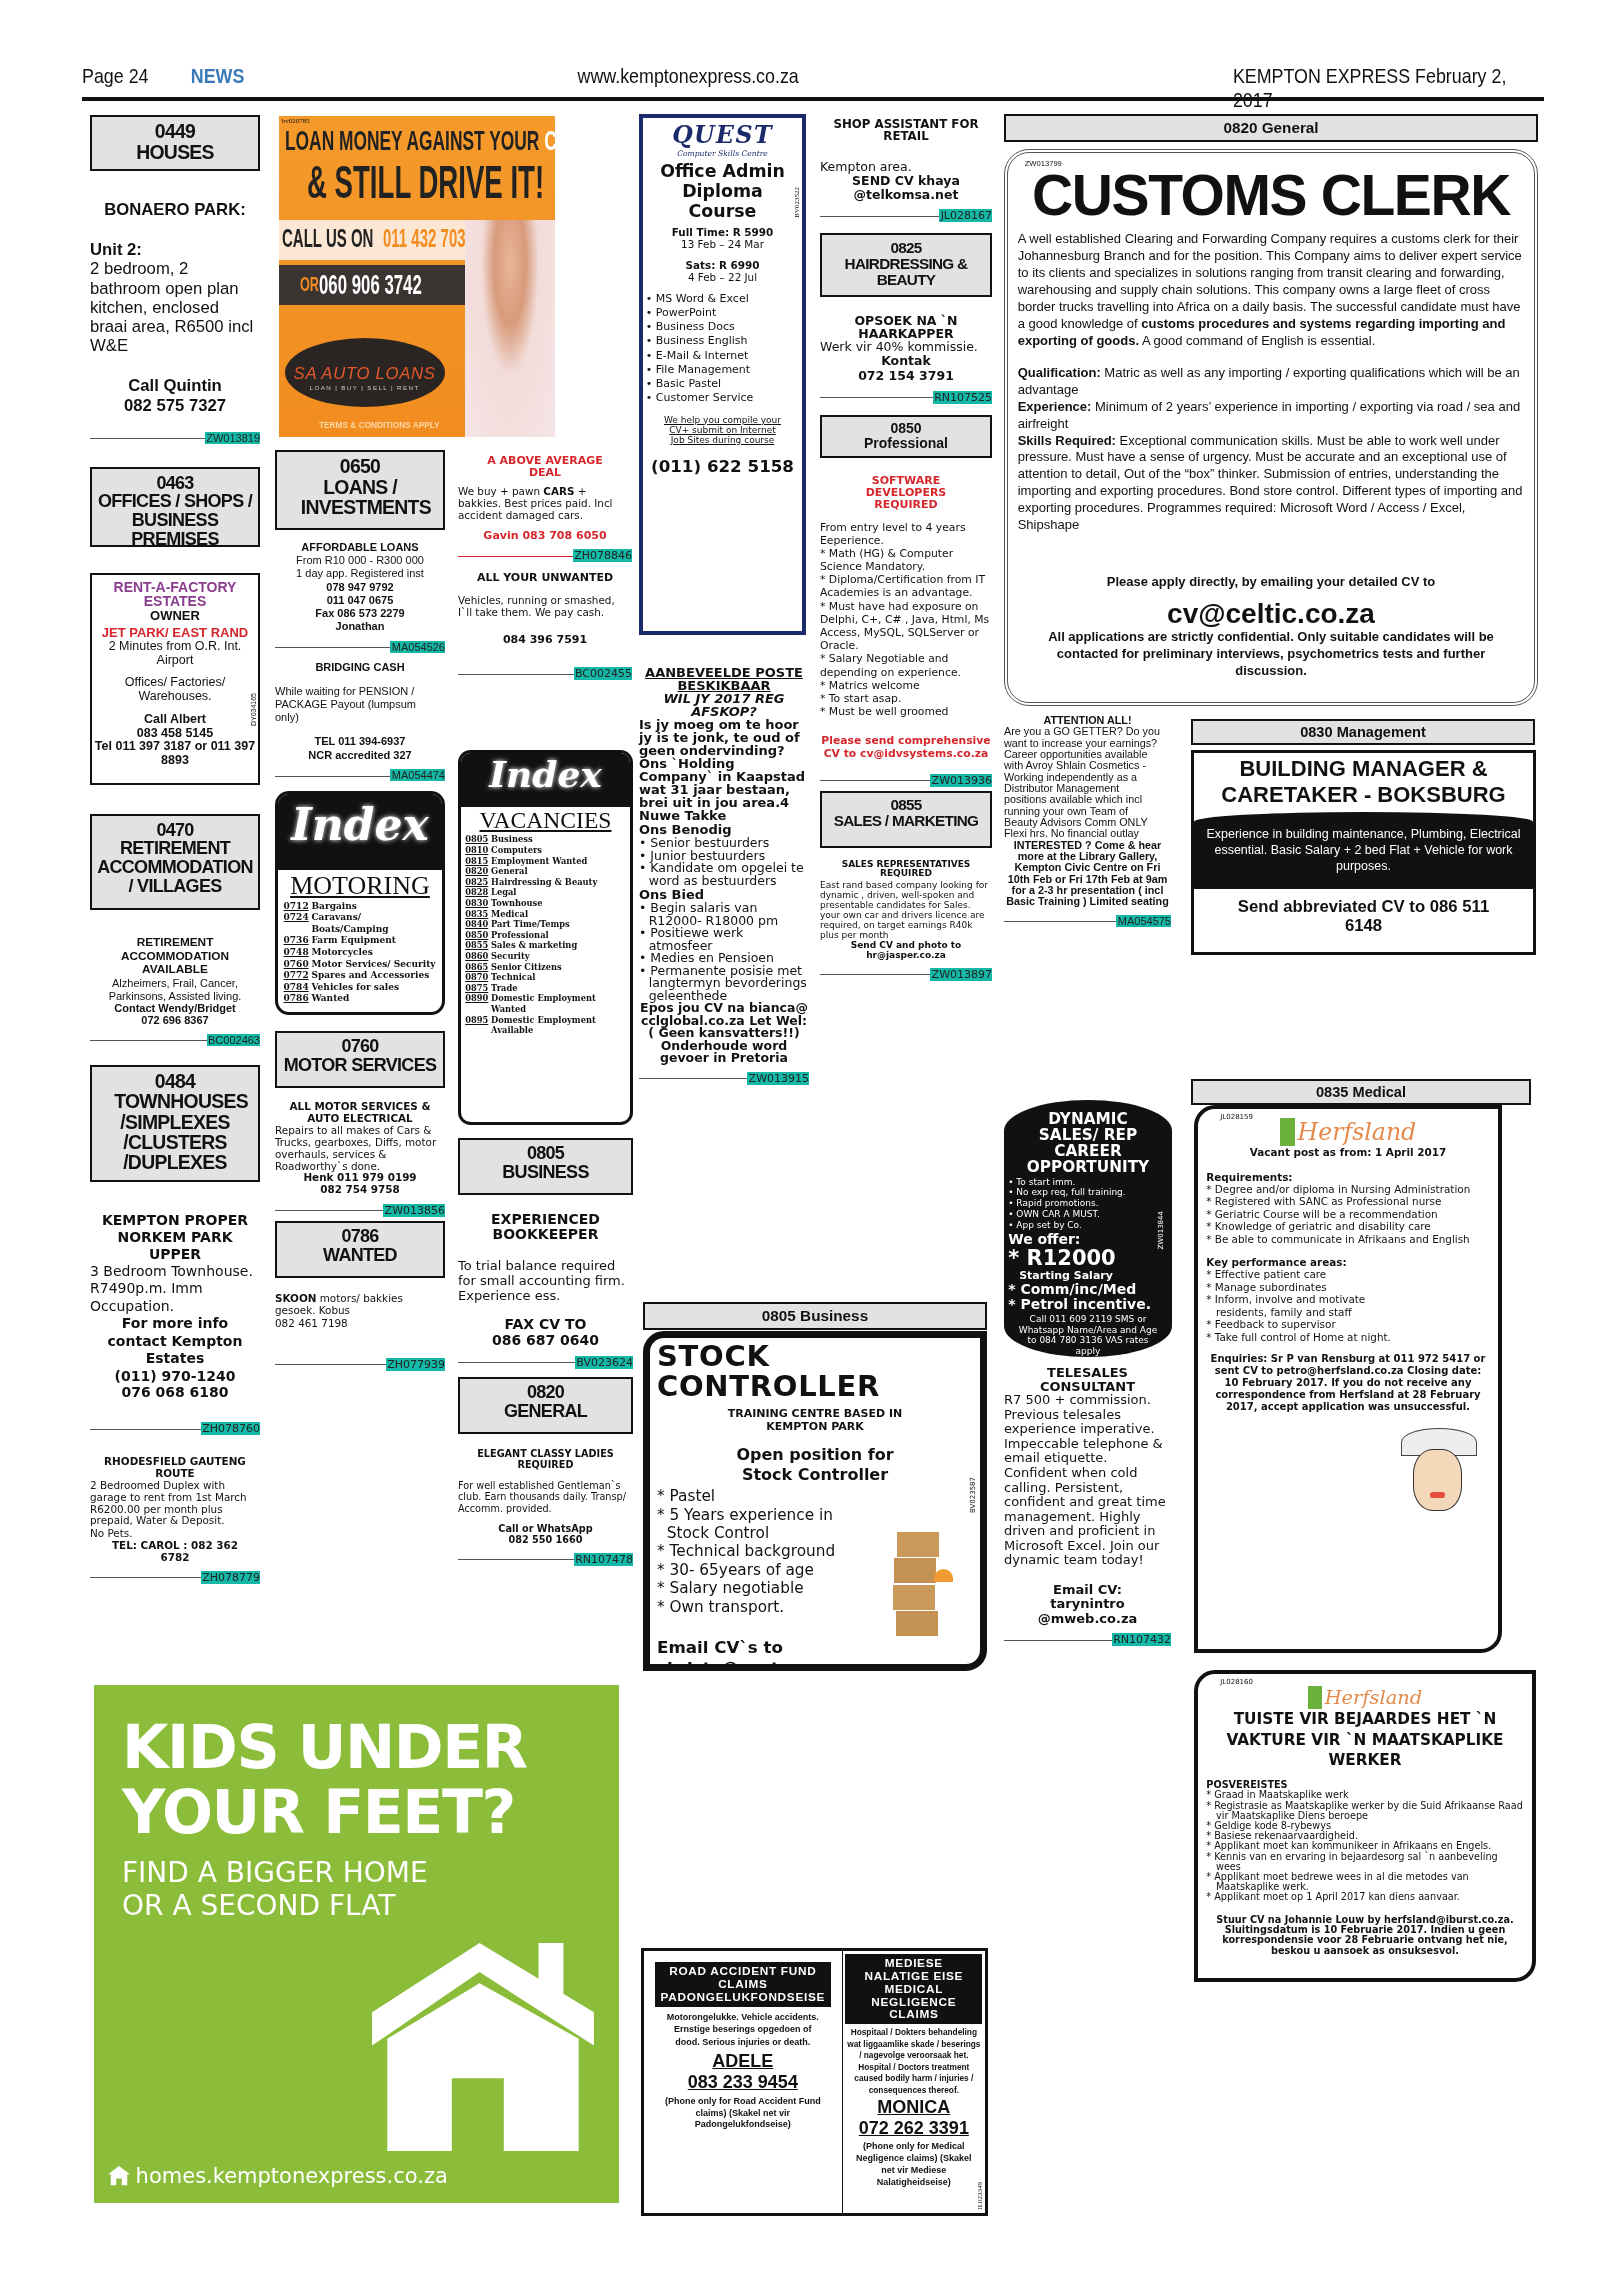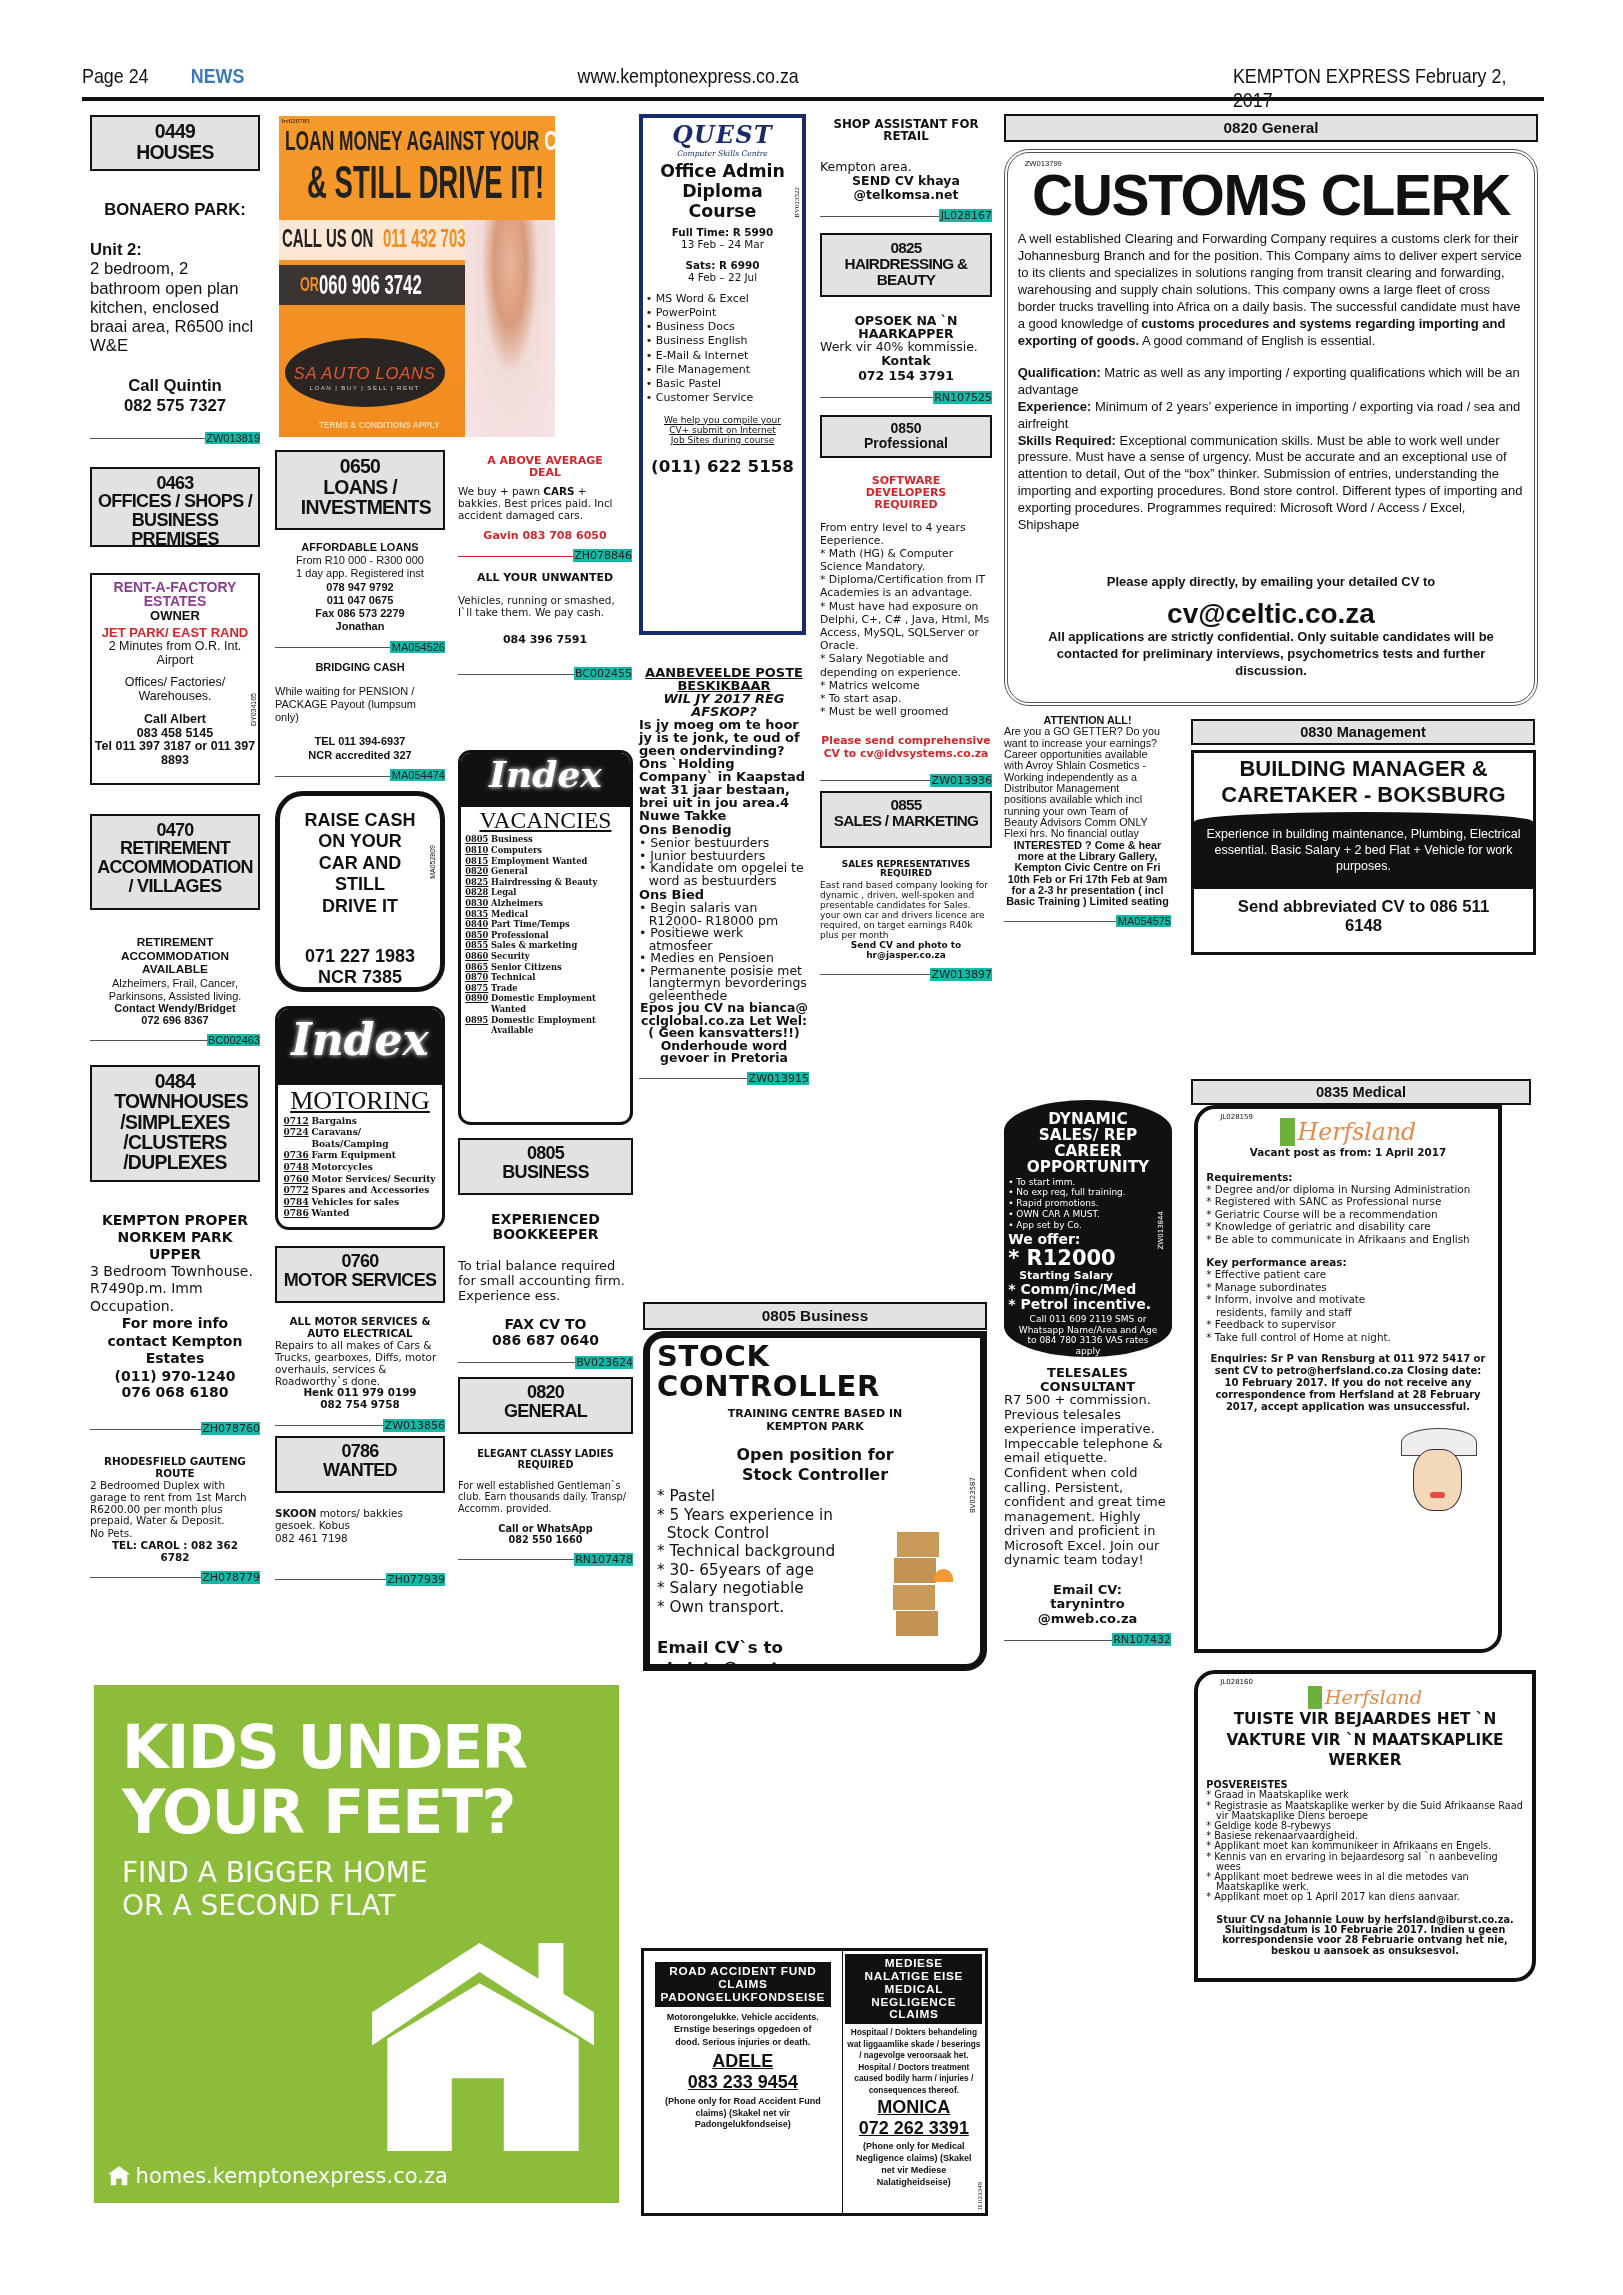--- a/index.html
+++ b/index.html
@@ -128,32 +128,20 @@
     <div class="b">011 047 0675</div>
     <div class="b">Fax 086 573 2279</div>
     <div class="b">Jonathan</div>
     <div class="ref"><span>MA054526</span></div>
     <div class="b" style="margin-top:12.5px">BRIDGING CASH</div>
     <div style="margin-top:11px;text-align:left;padding-right:21px">While waiting for PENSION / PACKAGE Payout (lumpsum only)</div>
     <div class="b" style="margin-top:11px">TEL 011 394-6937</div>
     <div class="b">NCR accredited 327</div>
     <div class="ref"><span>MA054474</span></div>
   </div>
-  <div style="margin-top:14px;border:5.6px solid #111;border-radius:28px;height:201px;padding:14px 5.6px;text-align:center;position:relative">
-    <div style="font-size:18px;font-weight:bold;line-height:1.2">
-      <div>RAISE CASH</div>
-      <div>ON YOUR</div>
-      <div>CAR AND</div>
-      <div>STILL</div>
-      <div>DRIVE IT</div>
-    </div>
-    <div style="font-size:18px;font-weight:bold;margin-top:28px">071 227 1983</div>
-    <div style="font-size:18px;font-weight:bold">NCR 7385</div>
-    <div style="position:absolute;right:4.2px;top:49px;font-size:7px;writing-mode:vertical-rl;transform:rotate(180deg)">MA052809</div>
-  </div>
   <div style="margin-top:14px;border:3.5px solid #111;border-radius:14px;overflow:hidden">
     <div class="dark" style="height:76px;text-align:center;padding-top:5.6px">
       <span style="font-family:'DejaVu Serif',serif;font-style:italic;font-weight:bold;font-size:44px;color:#fff;text-shadow:0 0 5.6px #fff">Index</span>
     </div>
     <div style="padding:2.8px 5.6px 7px">
       <div style="font-family:'Liberation Serif',serif;font-size:26px;text-decoration:underline;text-align:center;line-height:1.1">MOTORING</div>
       <div id="moto-list">
           <div style="font-family: &quot;DejaVu Serif&quot;, serif; font-weight: bold; font-size: 9px; line-height: 1.28; display: flex;">
             <span style="text-decoration: underline; margin-right: 2.8px; flex: 0 0 auto;">0712</span>
             <span>Bargains</span>
@@ -247,21 +235,21 @@
         <div style="font-family: &quot;DejaVu Serif&quot;, serif; font-weight: bold; font-size: 8.3px; line-height: 1.28; display: flex;">
           <span style="text-decoration: underline; margin-right: 2.8px; flex: 0 0 auto;">0825</span>
           <span>Hairdressing &amp; Beauty</span>
         </div>
         <div style="font-family: &quot;DejaVu Serif&quot;, serif; font-weight: bold; font-size: 8.3px; line-height: 1.28; display: flex;">
           <span style="text-decoration: underline; margin-right: 2.8px; flex: 0 0 auto;">0828</span>
           <span>Legal</span>
         </div>
         <div style="font-family: &quot;DejaVu Serif&quot;, serif; font-weight: bold; font-size: 8.3px; line-height: 1.28; display: flex;">
           <span style="text-decoration: underline; margin-right: 2.8px; flex: 0 0 auto;">0830</span>
-          <span>Alzheimers</span>
+          <span>Townhouse</span>
         </div>
         <div style="font-family: &quot;DejaVu Serif&quot;, serif; font-weight: bold; font-size: 8.3px; line-height: 1.28; display: flex;">
           <span style="text-decoration: underline; margin-right: 2.8px; flex: 0 0 auto;">0835</span>
           <span>Medical</span>
         </div>
         <div style="font-family: &quot;DejaVu Serif&quot;, serif; font-weight: bold; font-size: 8.3px; line-height: 1.28; display: flex;">
           <span style="text-decoration: underline; margin-right: 2.8px; flex: 0 0 auto;">0840</span>
           <span>Part Time/Temps</span>
         </div>
         <div style="font-family: &quot;DejaVu Serif&quot;, serif; font-weight: bold; font-size: 8.3px; line-height: 1.28; display: flex;">

